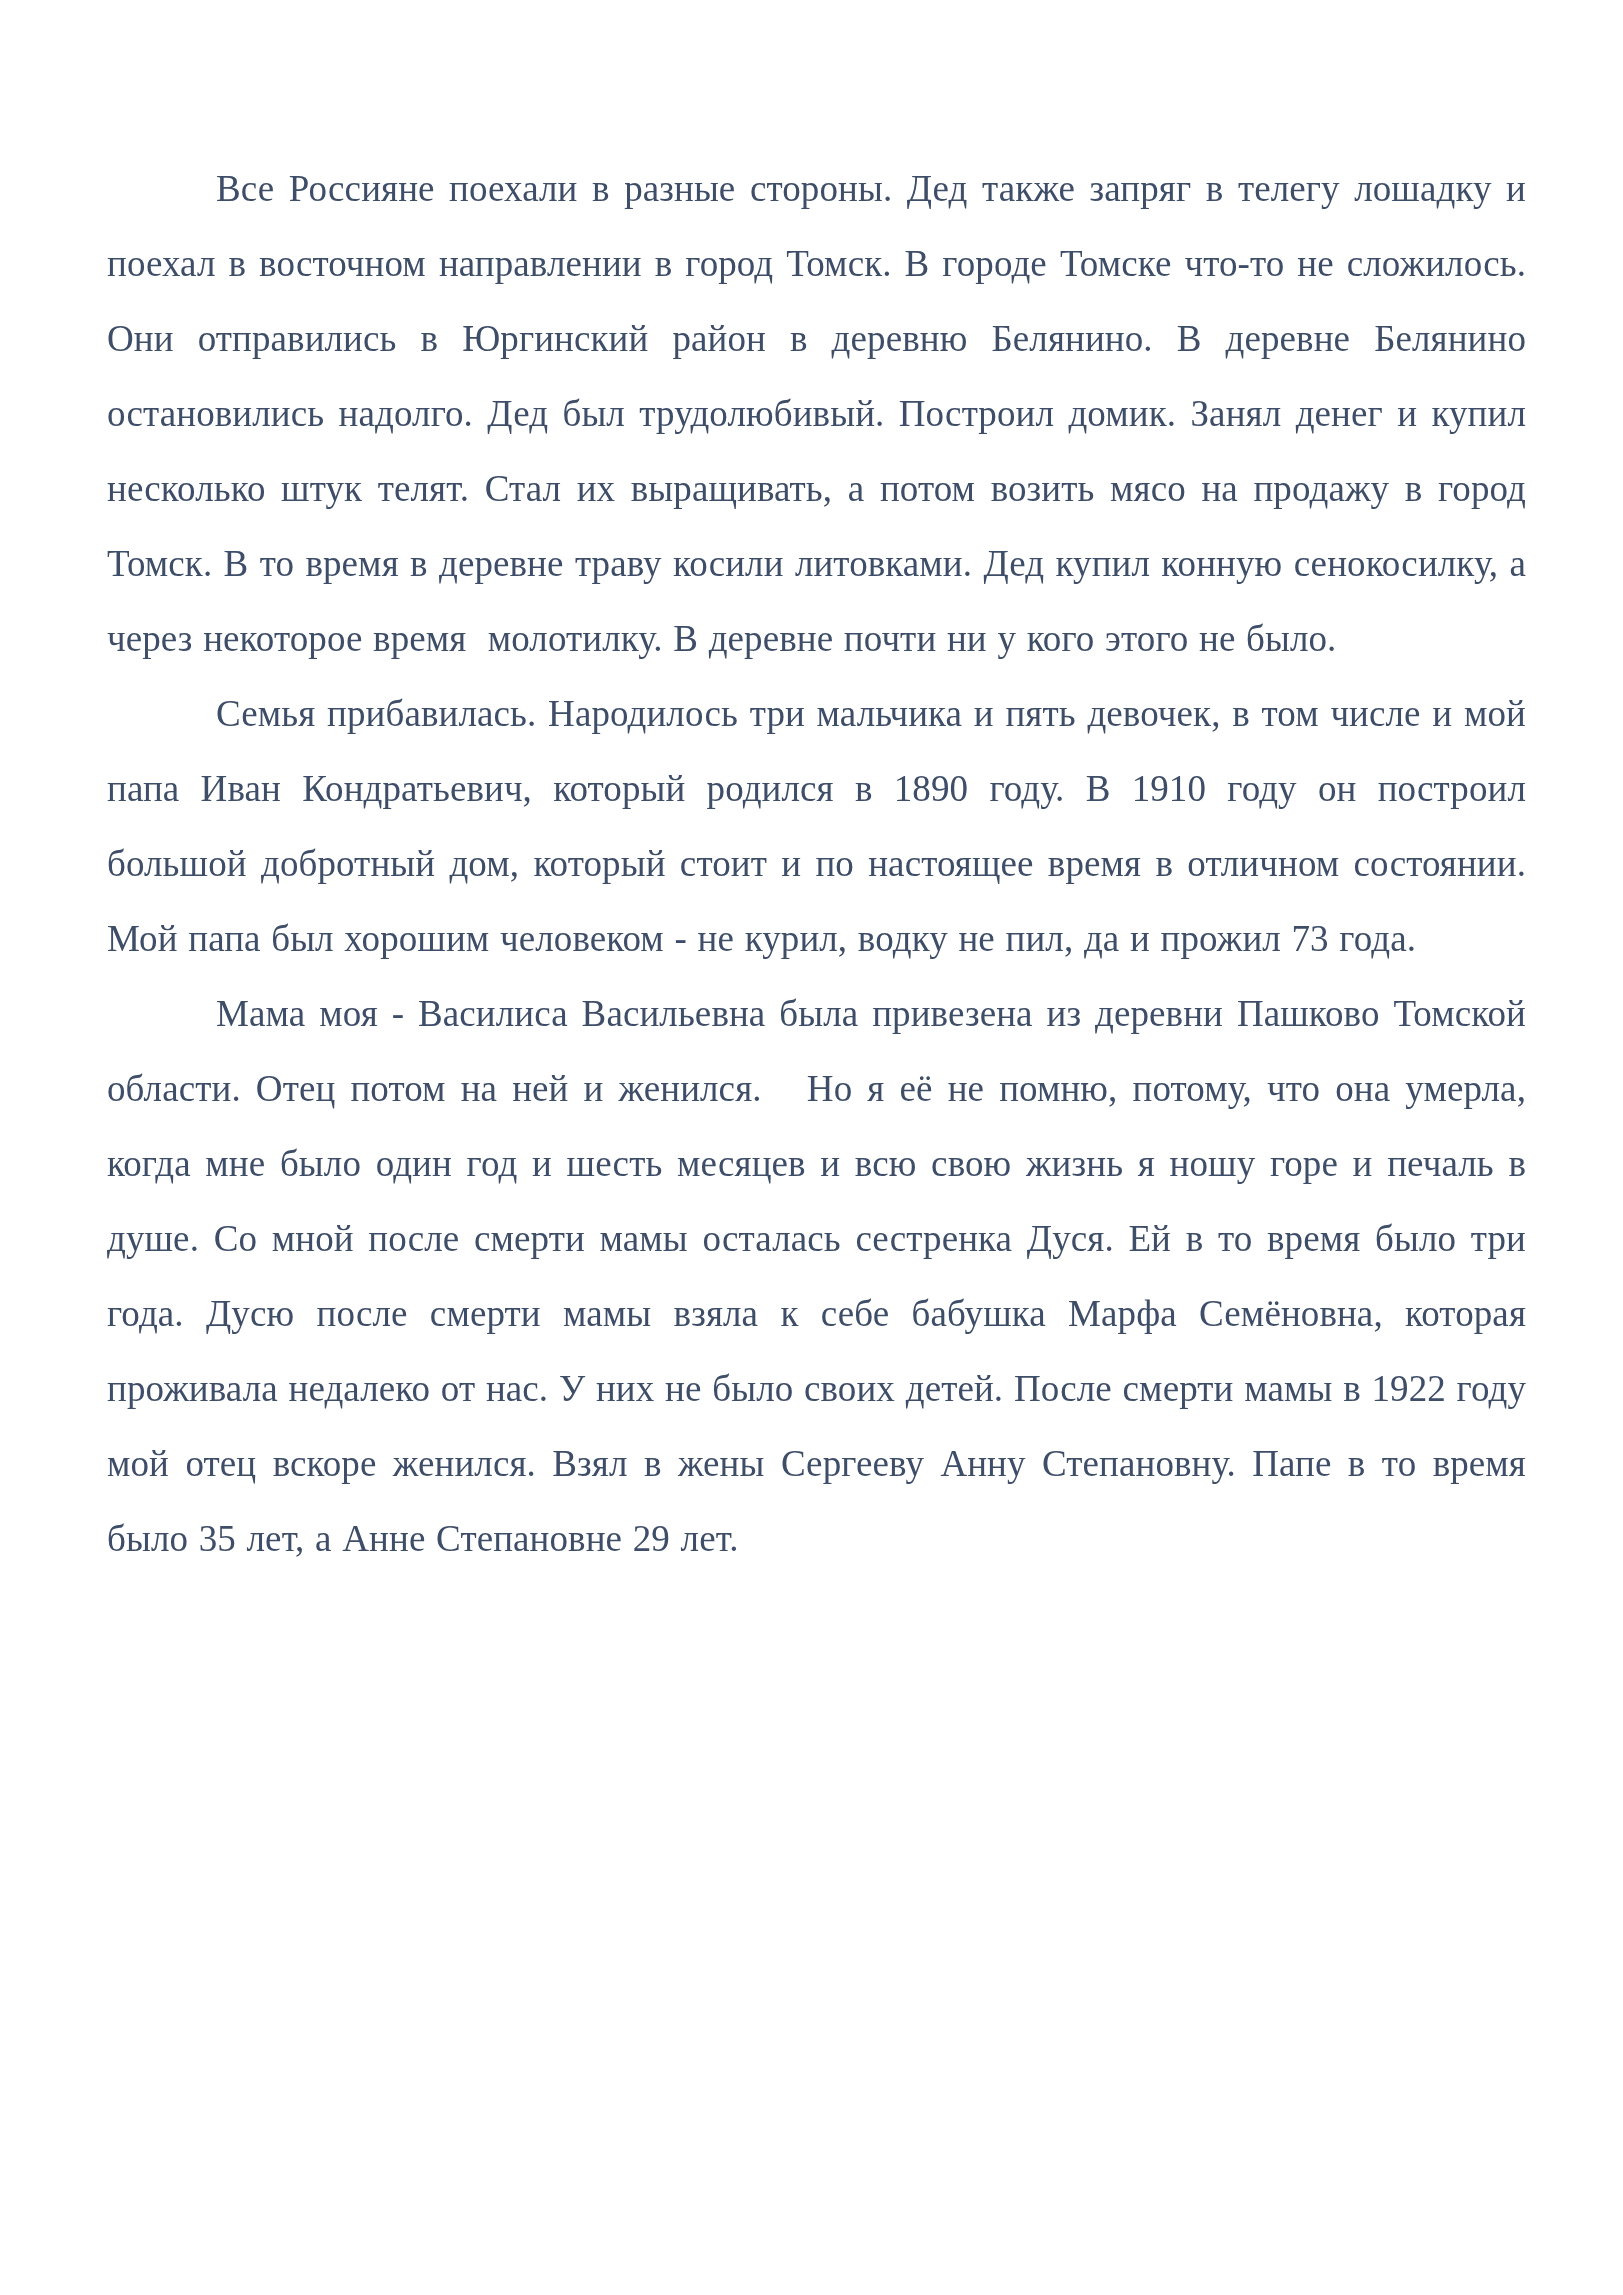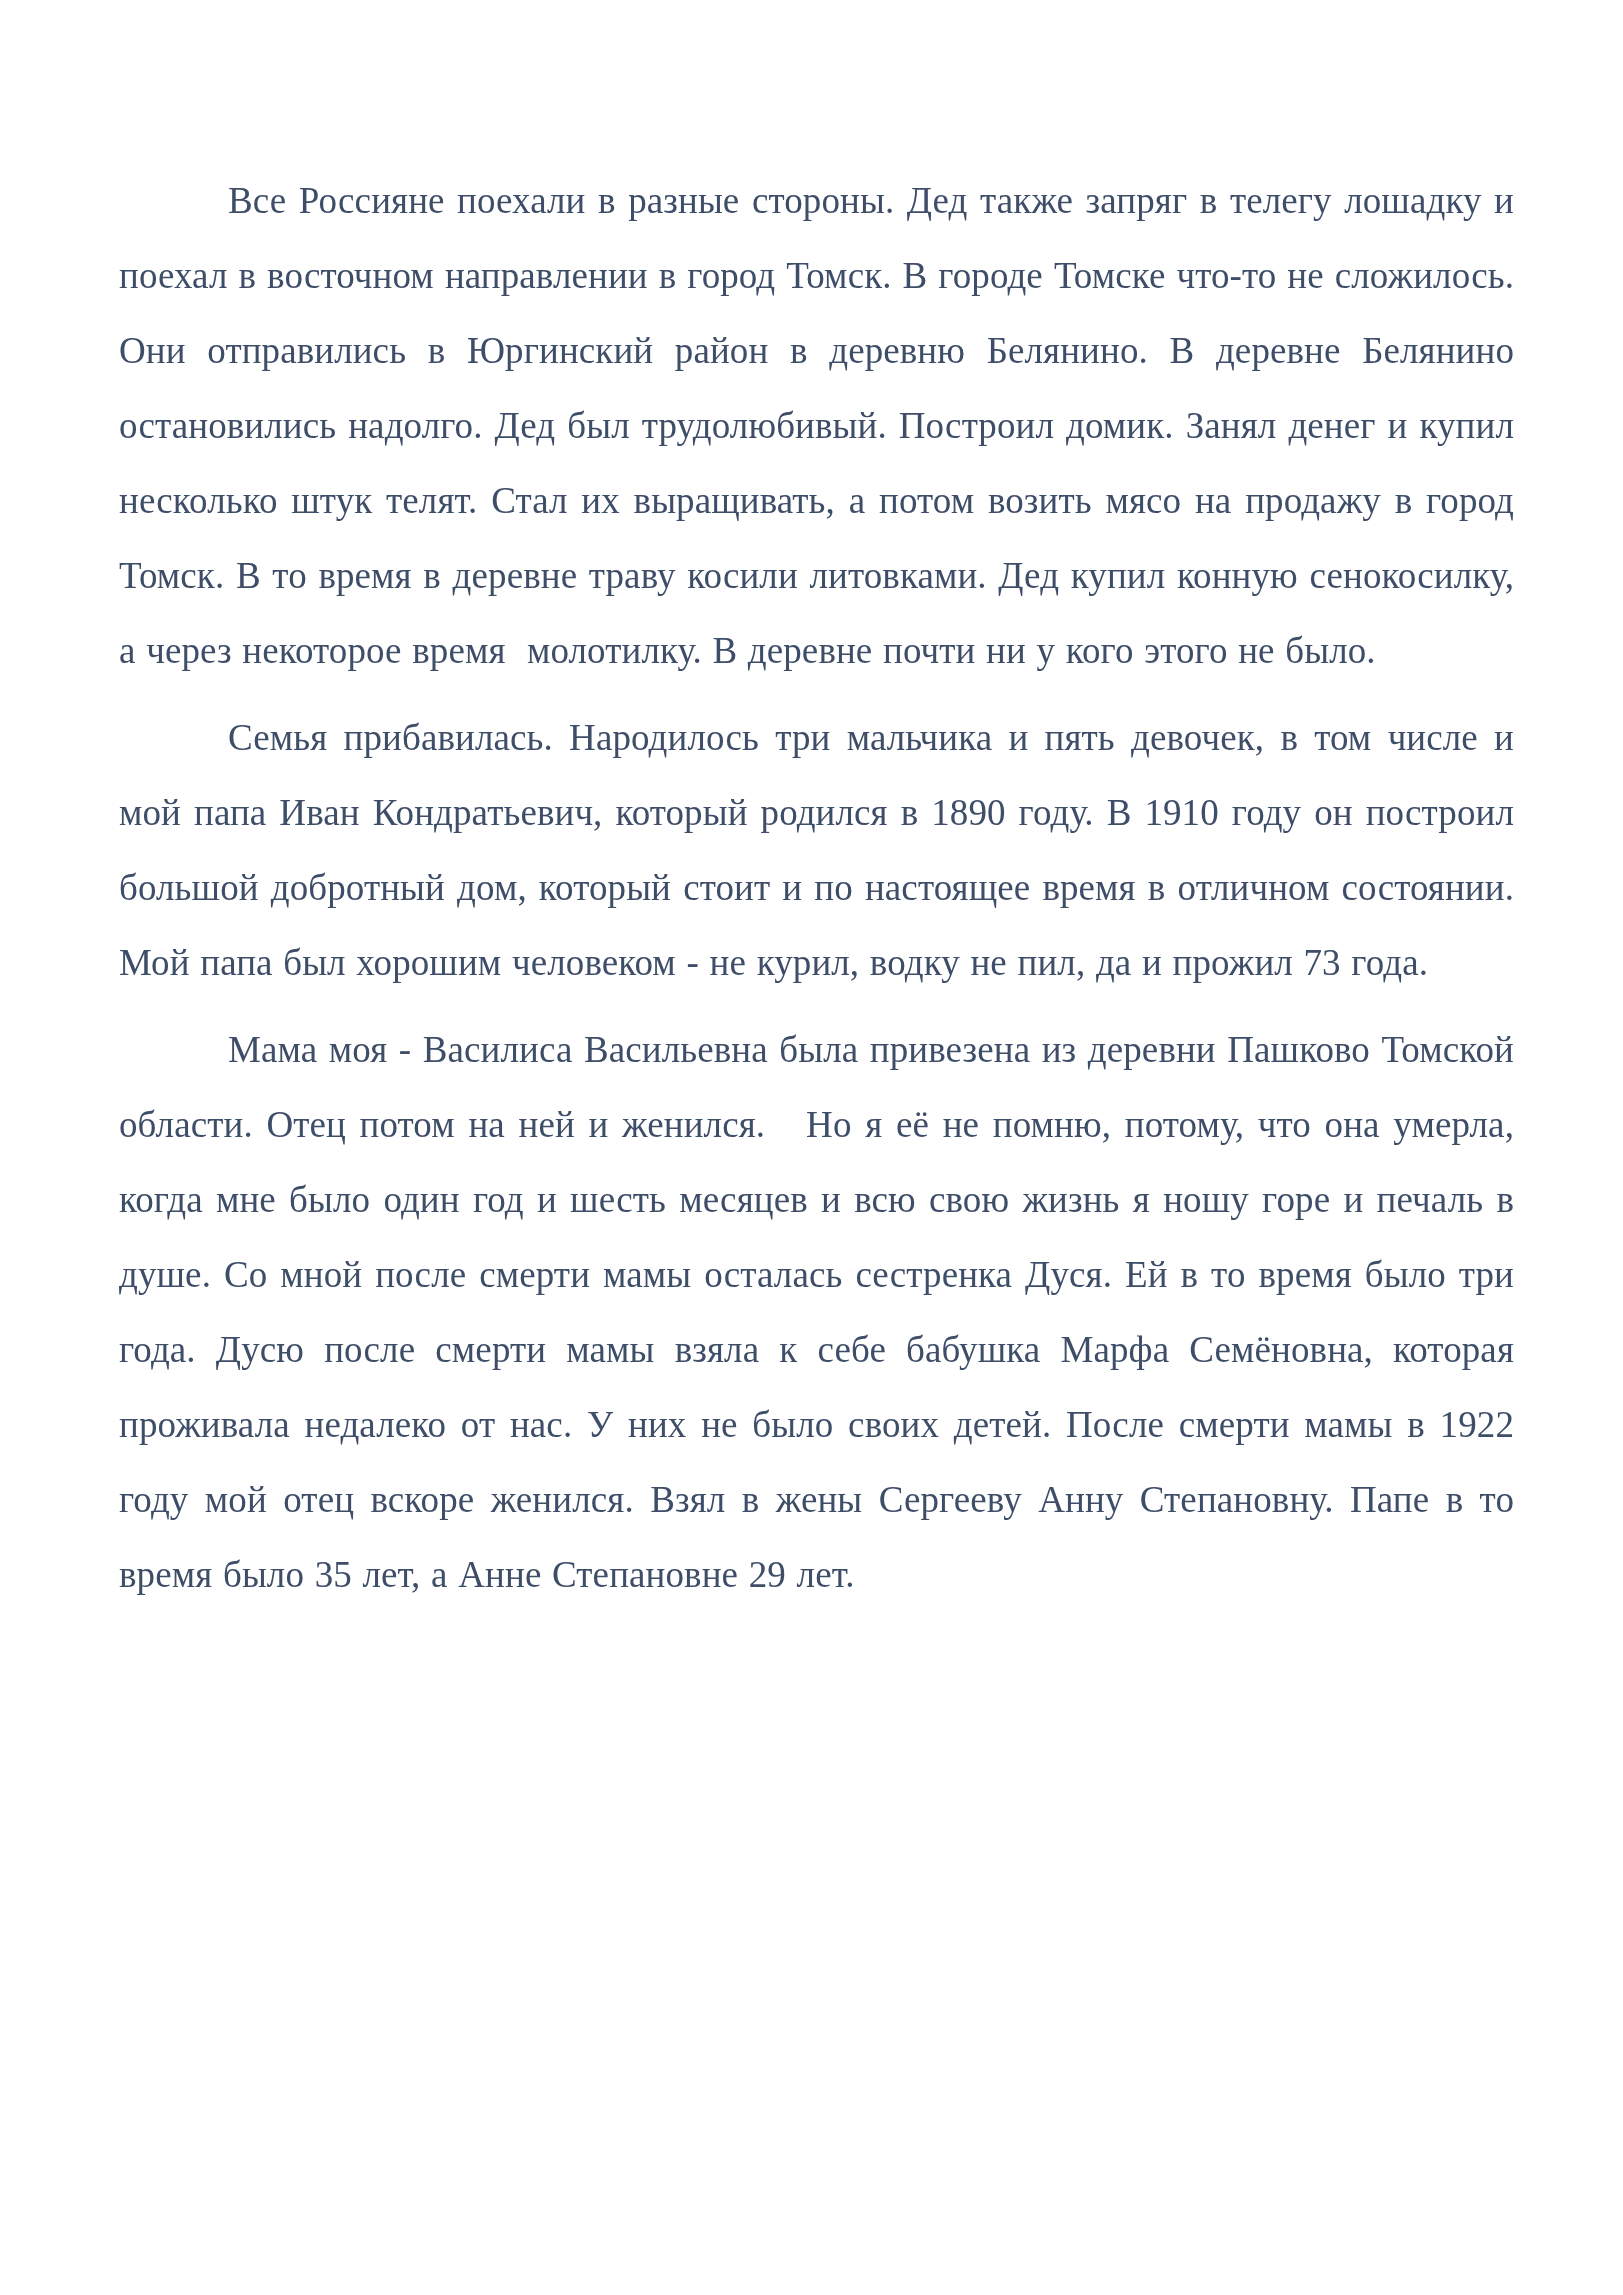--- a/index.html
+++ b/index.html
@@ -15,21 +15,21 @@
     overflow: hidden;
     font-family: "Liberation Serif", "DejaVu Serif", serif;
   }
   .text-block {
     position: absolute;
     top: 151px;
     left: 107px;
     width: 1419px;
   }
   .para {
-    margin: 12px;
+    margin: 0;
     padding: 0;
     font-size: 37px;
     line-height: 75px;
     color: #3e4d68;
     text-align: justify;
     text-indent: 109px;
     word-spacing: 1.3px;
     letter-spacing: 0.1px;
   }
 </style>

